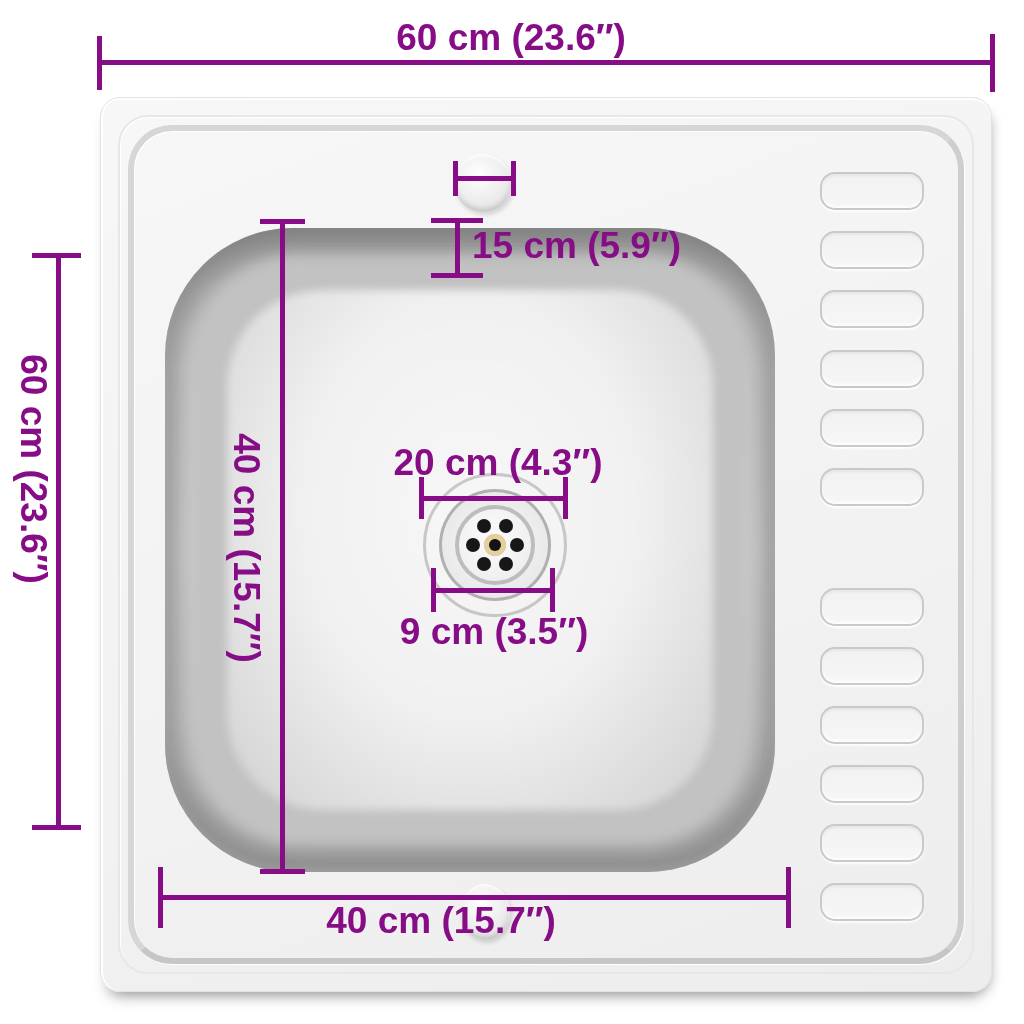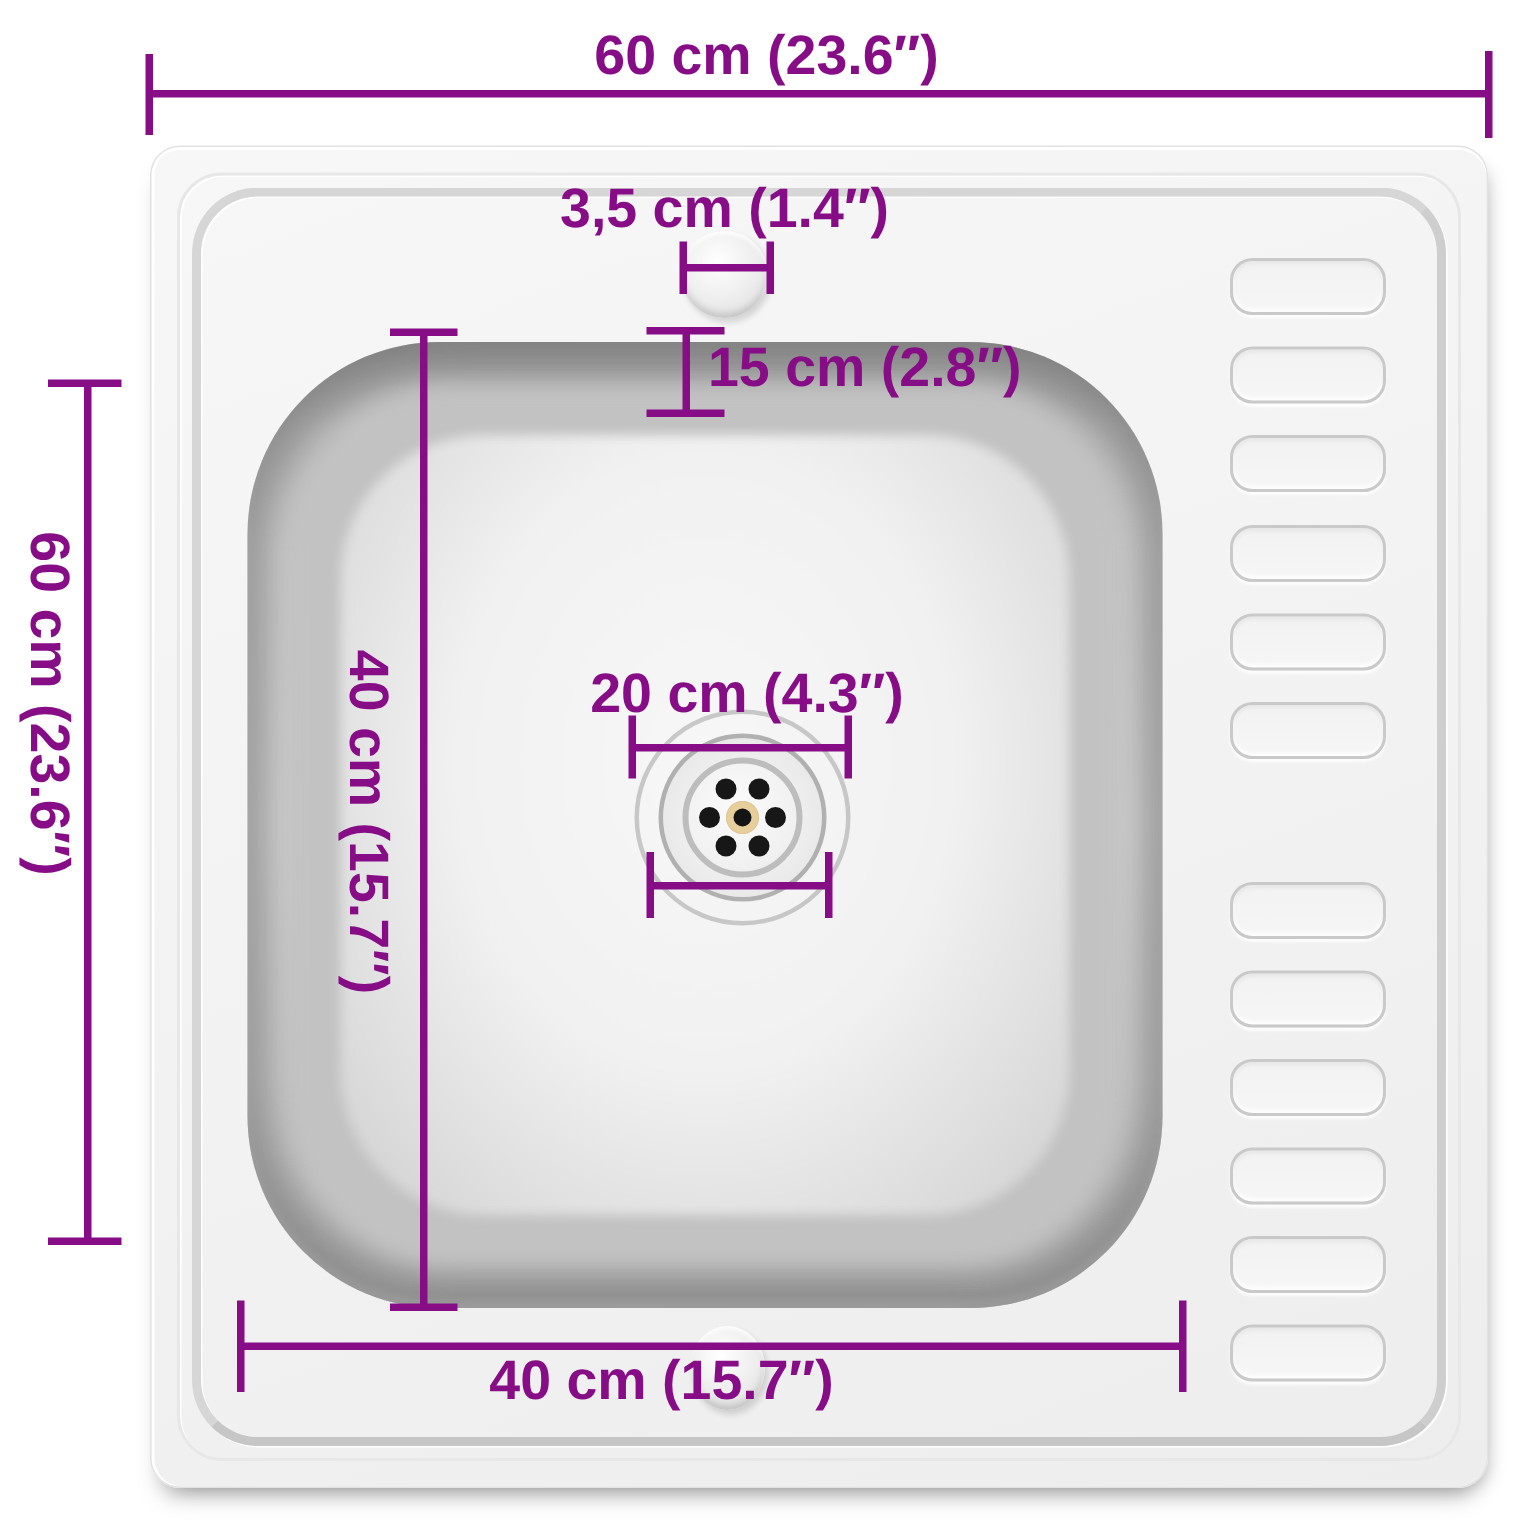--- a/index.html
+++ b/index.html
@@ -152,42 +152,42 @@
   <div class="dim" style="left:99px; top:60px; width:894px; height:5px"></div>
   <div class="dim" style="left:97px; top:36px; width:5px; height:54px"></div>
   <div class="dim" style="left:990px; top:34px; width:5px; height:58px"></div>
   <div class="dim-label" style="left:511px; top:37px">60 cm (23.6″)</div>
 
   <div class="dim" style="left:56px; top:255px; width:5px; height:573px"></div>
   <div class="dim" style="left:32px; top:253px; width:49px; height:5px"></div>
   <div class="dim" style="left:32px; top:825px; width:49px; height:5px"></div>
   <div class="dim-label rot" style="left:33px; top:469px">60 cm (23.6″)</div>
 
-  <div class="dim-label" style="left:483px; top:139px">3,5 cm (1.4″)</div>
   <div class="dim" style="left:455px; top:176px; width:58px; height:5px"></div>
   <div class="dim" style="left:453px; top:161px; width:5px; height:35px"></div>
   <div class="dim" style="left:511px; top:161px; width:5px; height:35px"></div>
 
   <div class="dim" style="left:455px; top:220px; width:5px; height:57px"></div>
   <div class="dim" style="left:431px; top:218px; width:52px; height:5px"></div>
   <div class="dim" style="left:431px; top:273px; width:52px; height:5px"></div>
-  <div class="dim-label left-align" style="left:472px; top:245px">15 cm (2.8″)</div>
+  <div class="dim-label left-align" style="left:472px; top:245px">15 cm (5.9″)</div>
 
   <div class="dim" style="left:280px; top:221px; width:5px; height:652px"></div>
   <div class="dim" style="left:260px; top:219px; width:45px; height:5px"></div>
   <div class="dim" style="left:260px; top:869px; width:45px; height:5px"></div>
   <div class="dim-label rot" style="left:246px; top:548px">40 cm (15.7″)</div>
 
   <div class="dim-label" style="left:498px; top:462px">20 cm (4.3″)</div>
   <div class="dim" style="left:421px; top:496px; width:145px; height:5px"></div>
   <div class="dim" style="left:419px; top:477px; width:5px; height:42px"></div>
   <div class="dim" style="left:563px; top:477px; width:5px; height:42px"></div>
 
   <div class="dim" style="left:433px; top:588px; width:121px; height:5px"></div>
   <div class="dim" style="left:431px; top:568px; width:5px; height:44px"></div>
   <div class="dim" style="left:550px; top:568px; width:5px; height:44px"></div>
+  <div class="dim-label" style="left:494px; top:631px">9 cm (3.5″)</div>
 
   <div class="dim" style="left:160px; top:895px; width:628px; height:5px"></div>
   <div class="dim" style="left:158px; top:867px; width:5px; height:61px"></div>
   <div class="dim" style="left:786px; top:867px; width:5px; height:61px"></div>
   <div class="dim-label" style="left:441px; top:920px">40 cm (15.7″)</div>
 
 </div>
 
 </body></html>

